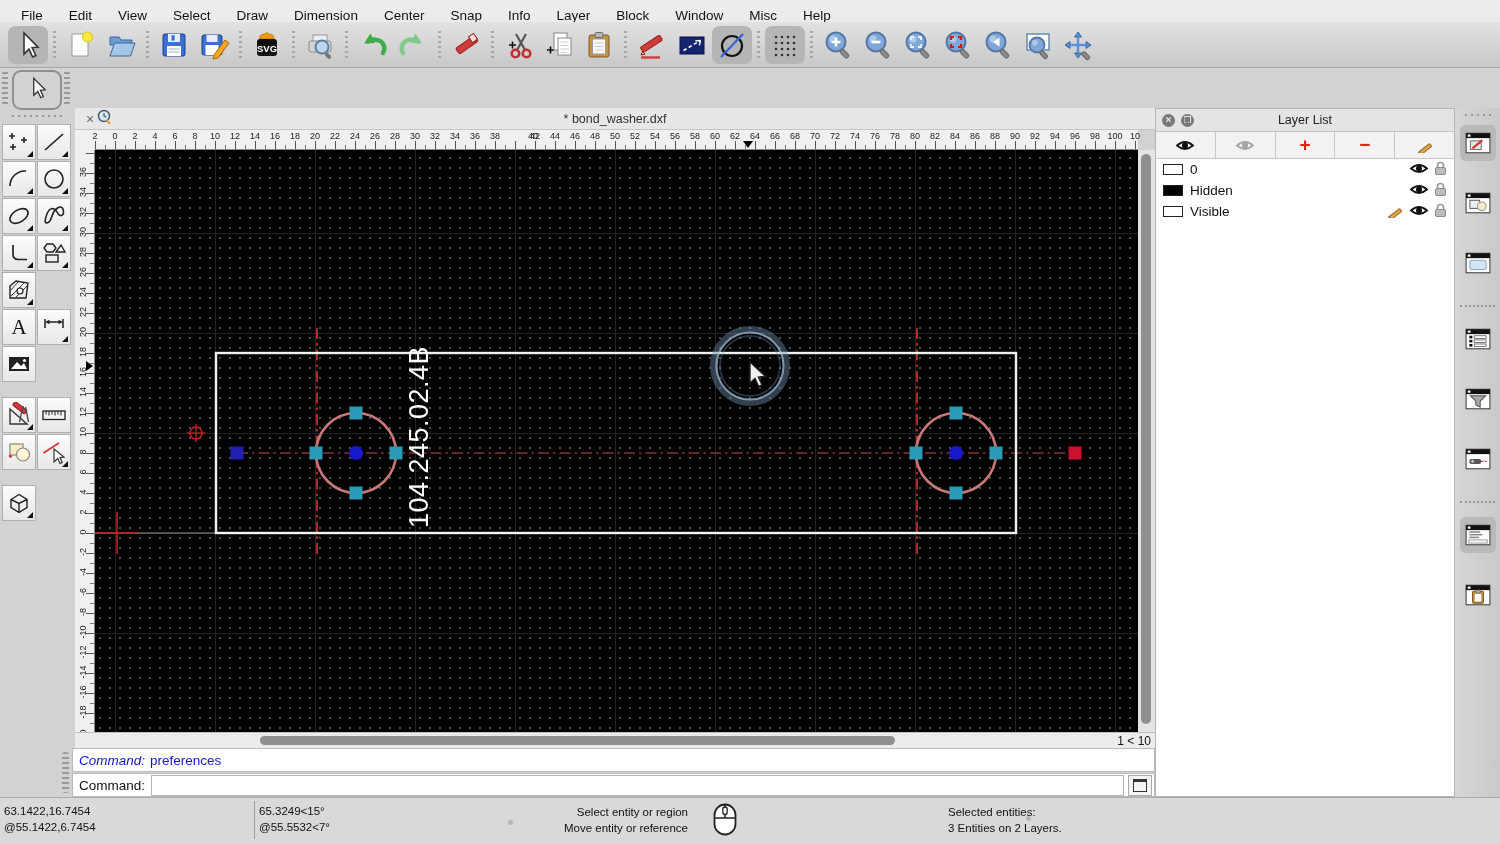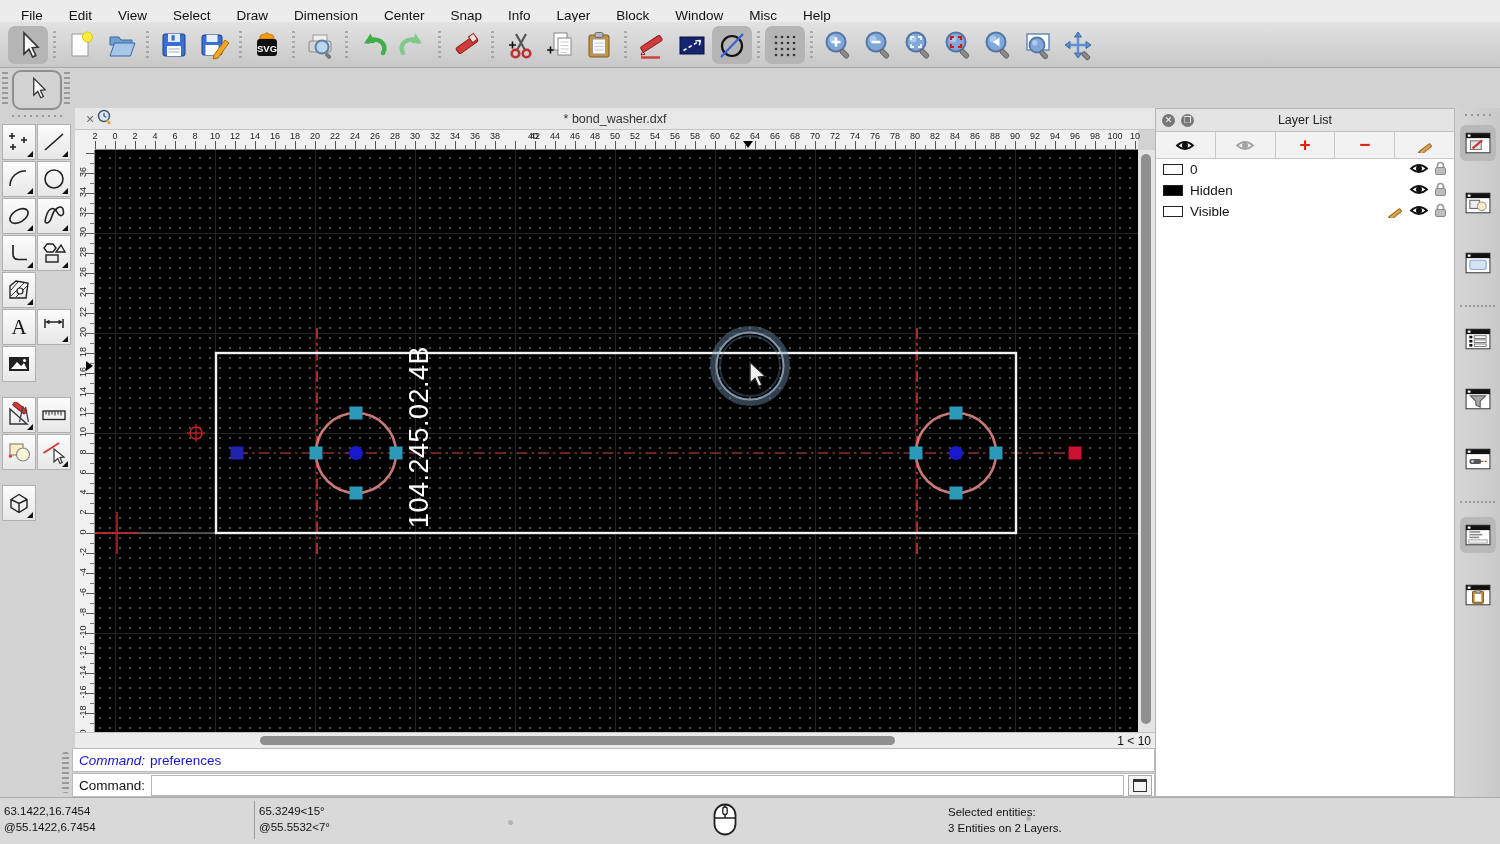--- a/index.html
+++ b/index.html
@@ -793,20 +793,24 @@
     <div class="abs" style="left:4px;top:5px;">
       <div class="sb-line">63.1422,16.7454</div>
       <div class="sb-line">@55.1422,6.7454</div>
     </div>
     <div class="sb-sep"></div>
     <div class="abs" style="left:259px;top:5px;">
       <div class="sb-line">65.3249&lt;15°</div>
       <div class="sb-line">@55.5532&lt;7°</div>
     </div>
     <div class="sb-dot" style="left:508px;top:22px;"></div>
+    <div class="abs" style="left:500px;top:6px;width:188px;text-align:right;">
+      <div class="sb-line">Select entity or region</div>
+      <div class="sb-line">Move entity or reference</div>
+    </div>
     <div class="abs" style="left:713px;top:5px;">
       <svg width="24" height="33" viewBox="0 0 24 33">
           <rect x="1.5" y="1.5" width="21" height="30" rx="10.5" fill="#fff" stroke="#222" stroke-width="1.8"></rect>
           <path d="M12 1.5 V15 M1.5 15 H22.5" stroke="#222" stroke-width="1.5" fill="none"></path>
           <rect x="9.8" y="4" width="4.4" height="7.5" rx="2.2" fill="#fff" stroke="#222" stroke-width="1.3"></rect>
         </svg>
     </div>
     <div class="sb-dot" style="left:1026px;top:18px;"></div>
     <div class="abs" style="left:948px;top:6px;">
       <div class="sb-line">Selected entities:</div>

